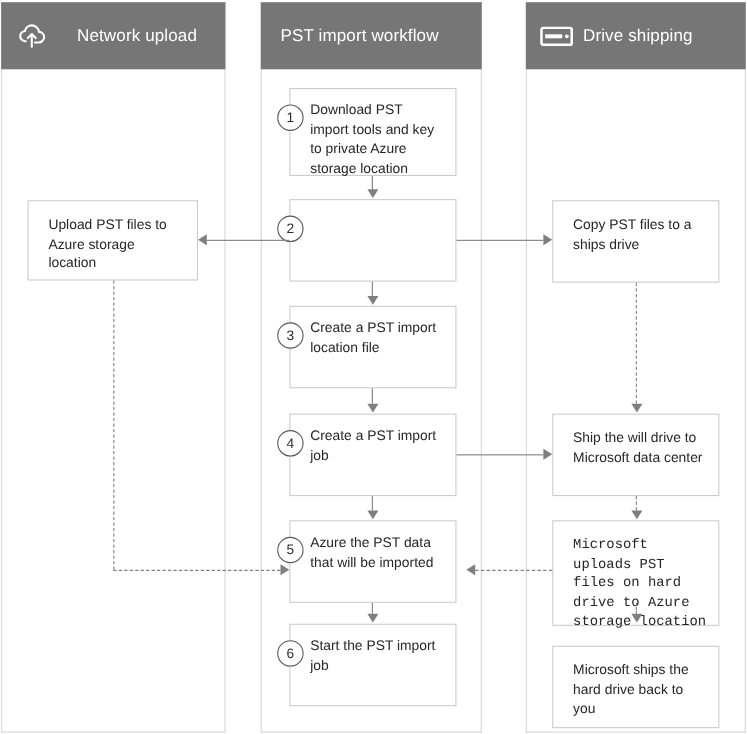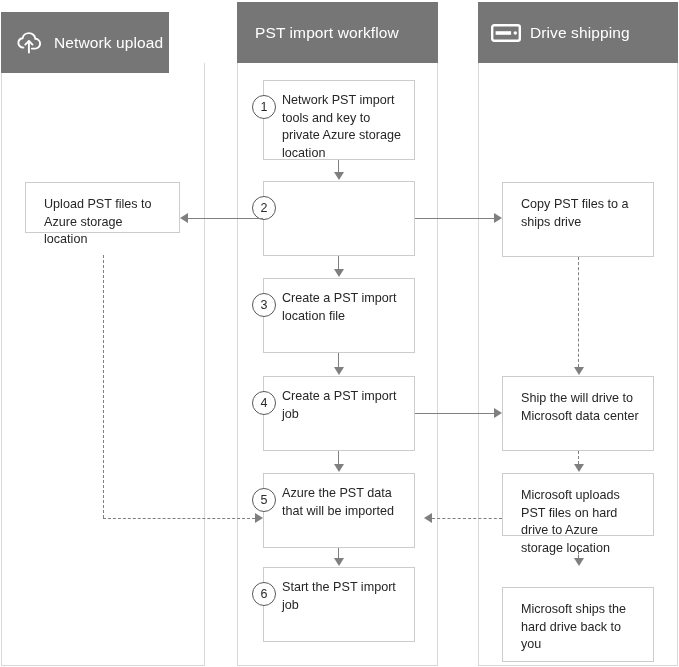--- a/index.html
+++ b/index.html
@@ -124,21 +124,21 @@
 </style>
 </head>
 <body>
 
 <div id="diagram">
 
   <div class="panel" style="left:1px; top:63px; width:204px; height:603px;"></div>
   <div class="panel" style="left:237px; top:63px; width:201px; height:603px;"></div>
   <div class="panel" style="left:478px; top:63px; width:200px; height:603px;"></div>
 
-  <div class="panel-header" style="left:1px; top:12px; width:168px; height:61px;">
+  <div class="panel-header" style="left:1px; top:2px; width:204px; height:61px;gap:16px;">
     <span class="hdr-icon">
       <svg width="28" height="24" viewBox="0 0 28 24" aria-hidden="true">
         <path d="M7.4 16.6C4.6 16.6 2.4 14.5 2.4 11.9c0-2.4 1.8-4.4 4.2-4.7C7.1 4.3 9.7 2.1 12.9 2.1c3.4 0 6.2 2.5 6.5 5.7 2.6 0.2 4.7 2.3 4.7 4.9 0 2.7-2.3 4.9-5.1 4.9h-3.2" fill="none" stroke="#ffffff" stroke-width="1.9" stroke-linecap="round"></path>
         <path d="M12.9 21.6V10.4" fill="none" stroke="#ffffff" stroke-width="1.9" stroke-linecap="round"></path>
         <path d="M9.3 13.6l3.6-3.6 3.6 3.6" fill="none" stroke="#ffffff" stroke-width="1.9" stroke-linecap="round" stroke-linejoin="round"></path>
       </svg>
     </span>
     <span class="hdr-label">Network upload</span>
   </div>
 
@@ -150,27 +150,27 @@
     <span class="hdr-icon">
       <svg width="30" height="18" viewBox="0 0 30 18" aria-hidden="true">
         <rect x="1.2" y="1.2" width="27.6" height="15.6" rx="2" ry="2" fill="none" stroke="#ffffff" stroke-width="2.4"></rect>
         <rect x="4.6" y="7.2" width="15.5" height="3.6" fill="#ffffff"></rect>
         <circle cx="24.3" cy="9" r="1.7" fill="#ffffff"></circle>
       </svg>
     </span>
     <span class="hdr-label">Drive shipping</span>
   </div>
 
-  <div class="box plain" style="left:25px; top:182px; width:155px; height:51px;">
+  <div class="box plain" style="left:25px; top:182px; width:155px; height:73px;">
     <div class="box-text">Upload PST files to Azure storage location</div>
   </div>
 
   <div class="box" style="left:263px; top:80px; width:152px; height:80px;">
     <div class="step-circle">1</div>
-    <div class="box-text">Network PST import tools and key to private Azure storage location</div>
+    <div class="box-text">Download PST import tools and key to private Azure storage location</div>
   </div>
 
   <div class="box" style="left:263px; top:181px; width:152px; height:75px;">
     <div class="step-circle">2</div>
   </div>
 
   <div class="box" style="left:263px; top:278px; width:152px; height:75px;">
     <div class="step-circle">3</div>
     <div class="box-text">Create a PST import location file</div>
   </div>
@@ -191,21 +191,21 @@
   </div>
 
   <div class="box plain" style="left:502px; top:182px; width:152px; height:75px;">
     <div class="box-text">Copy PST files to a ships drive</div>
   </div>
 
   <div class="box plain" style="left:502px; top:376px; width:152px; height:75px;">
     <div class="box-text">Ship the will drive to Microsoft data center</div>
   </div>
 
-  <div class="box plain" style="left:502px; top:473px; width:152px; height:63px;">
+  <div class="box plain" style="left:502px; top:473px; width:152px; height:96px;font-family:Liberation Mono, monospace;">
     <div class="box-text">Microsoft uploads PST files on hard drive to Azure storage location</div>
   </div>
 
   <div class="box plain" style="left:502px; top:567px; width:152px; height:75px;margin-top:20px;">
     <div class="box-text">Microsoft ships the hard drive back to you</div>
   </div>
 
   <div class="v-line" style="left:338px; top:160px; height:13px;"></div>
   <div class="arrow-head arrow-down" style="left:334px; top:172px;"></div>
 

